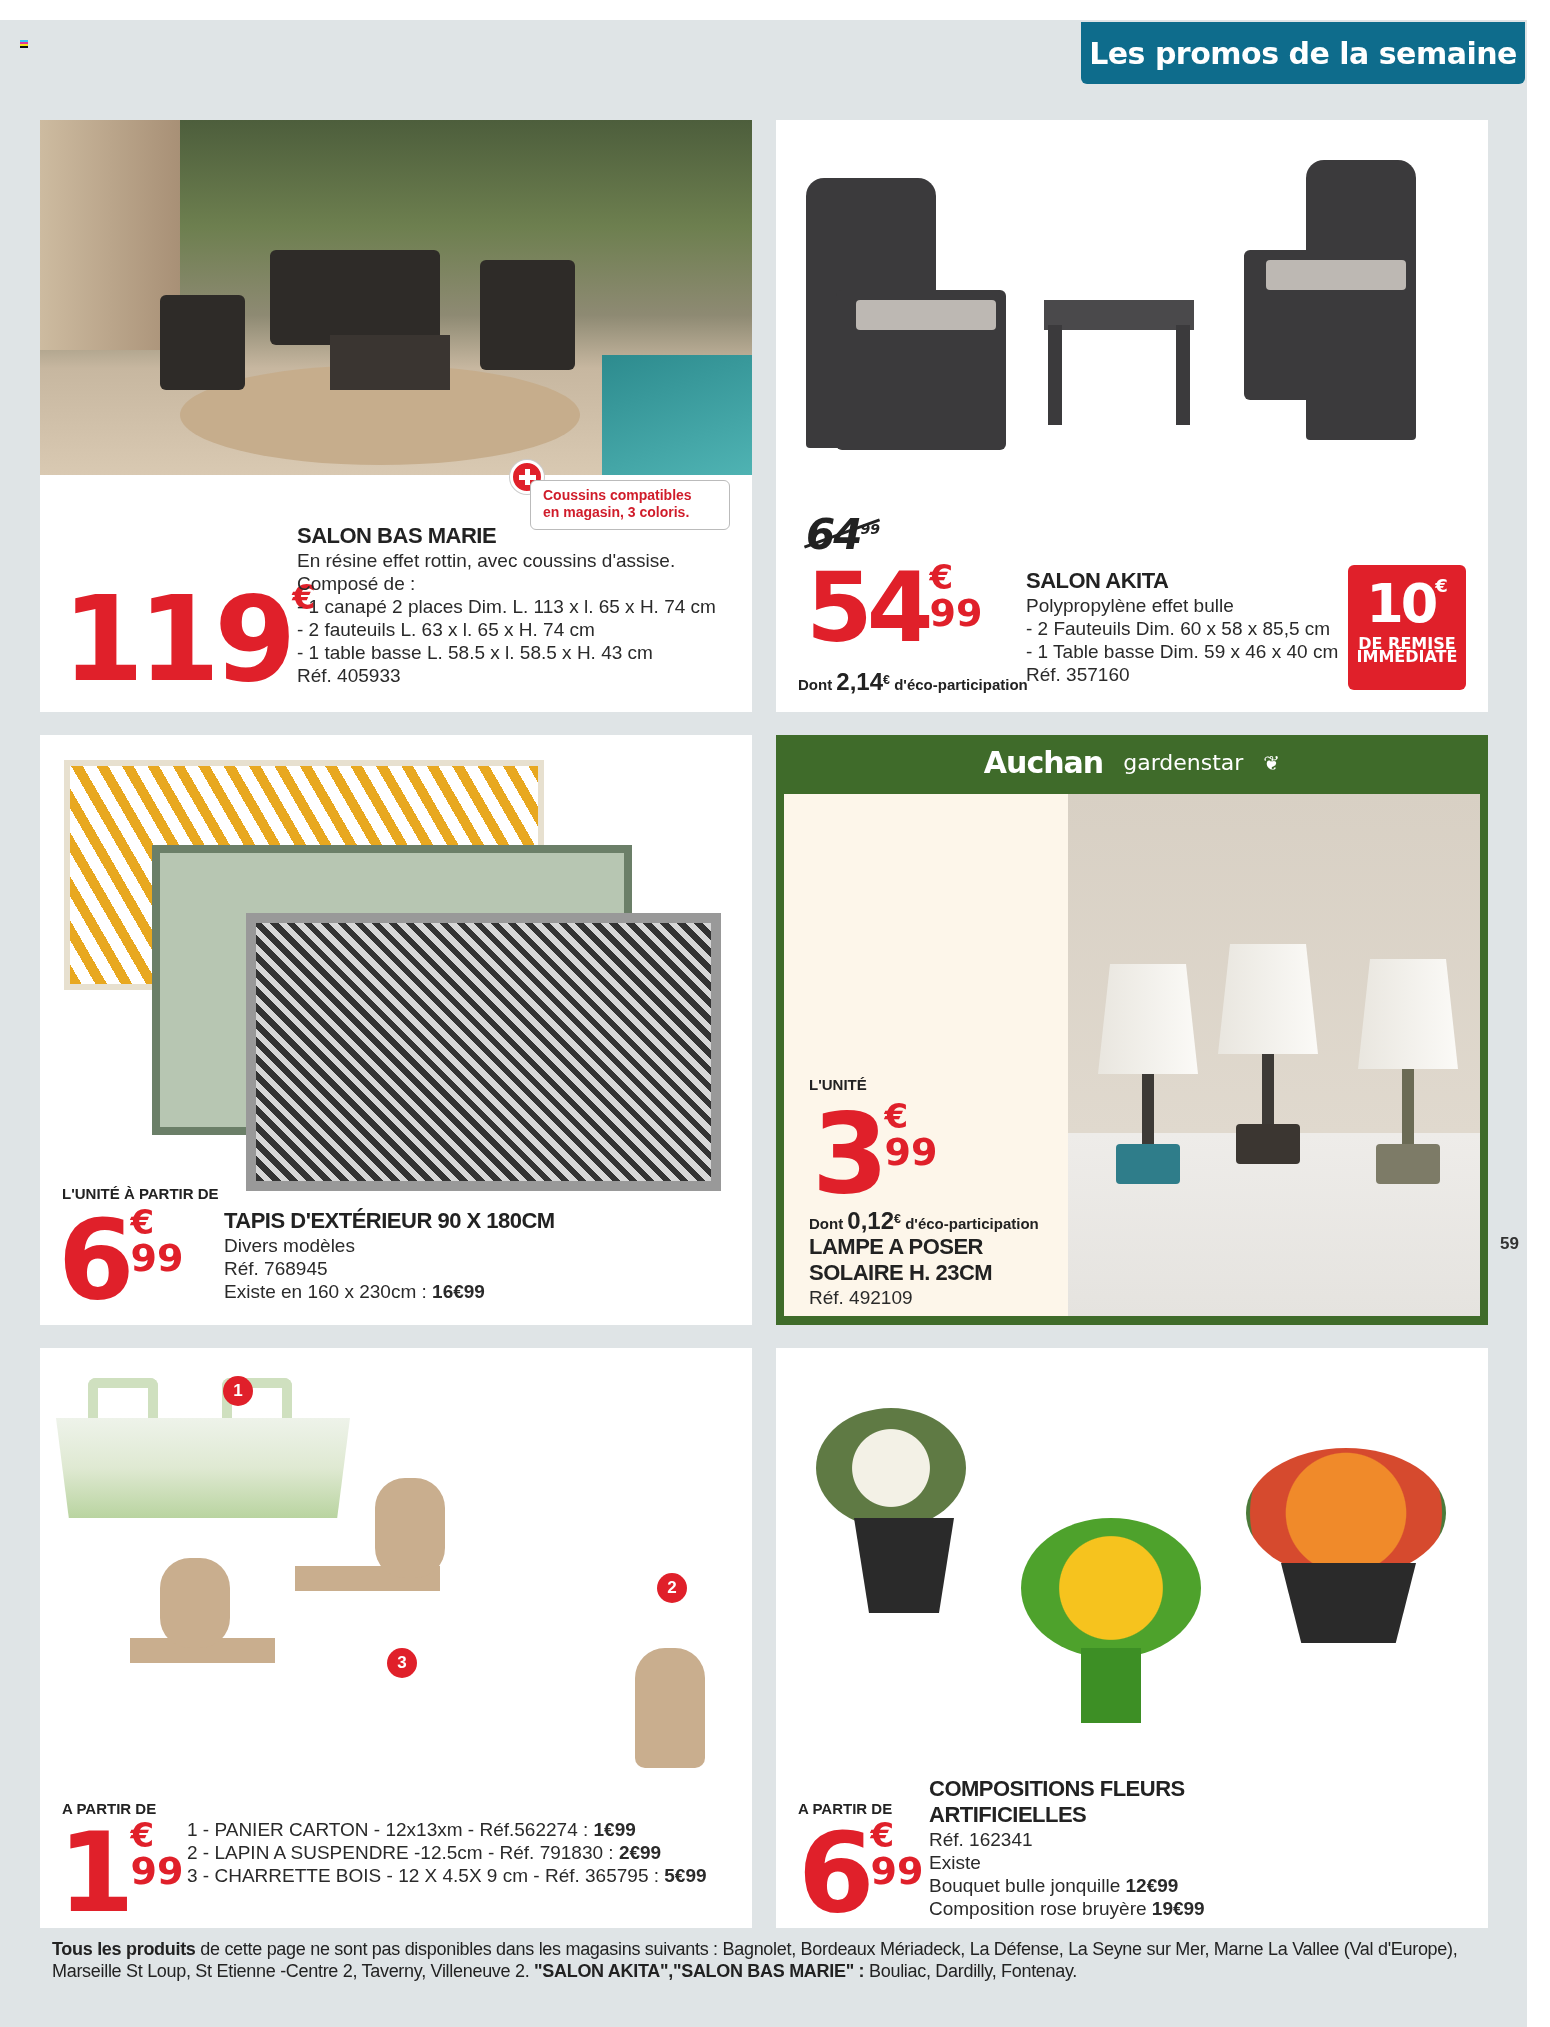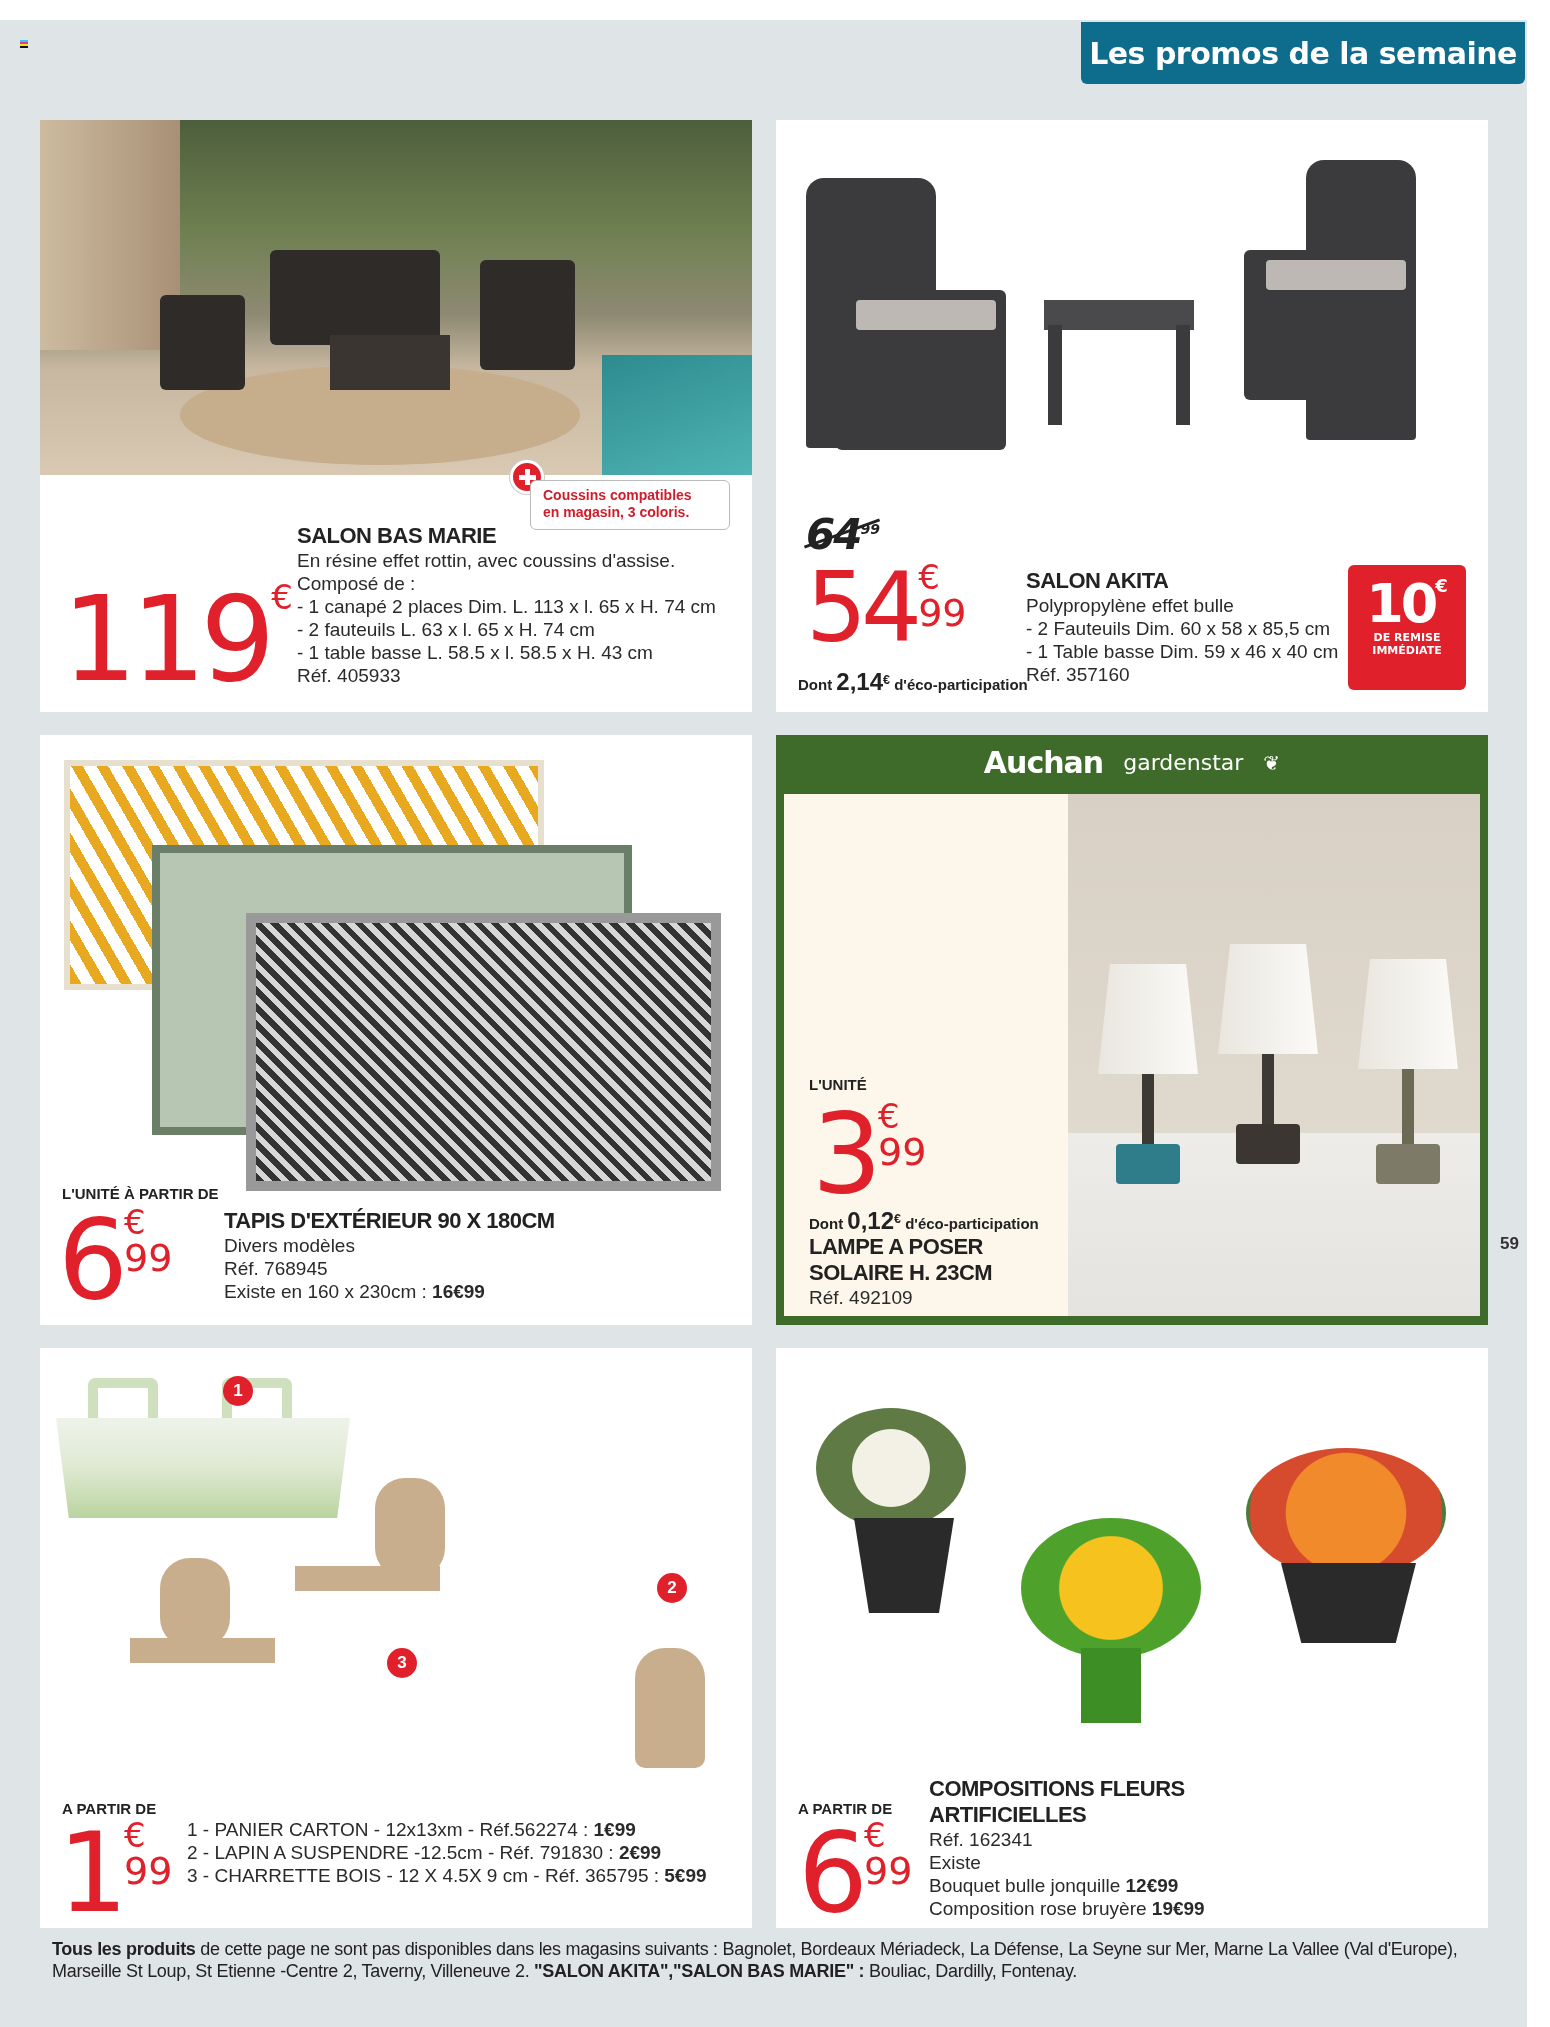--- a/index.html
+++ b/index.html
@@ -12,21 +12,21 @@
 
     .header-banner { position: absolute; left: 1081px; top: 22px; width: 444px; height: 62px; background: #0e6c8c; border-radius: 0 0 6px 6px; color: #fff; font-weight: bold; font-size: 30px; display: flex; align-items: center; justify-content: center; font-family: "DejaVu Sans", sans-serif; letter-spacing: -0.5px; }
 
     .card { position: absolute; background: #fff; overflow: hidden; }
     .c1 { left: 40px; top: 120px; width: 712px; height: 592px; }
     .c2 { left: 776px; top: 120px; width: 712px; height: 592px; }
     .c3 { left: 40px; top: 735px; width: 712px; height: 590px; }
     .c4 { left: 776px; top: 735px; width: 712px; height: 590px; background: #3f6b2a; }
     .c5 { left: 40px; top: 1348px; width: 712px; height: 580px; }
     .c6 { left: 776px; top: 1348px; width: 712px; height: 580px; }
-    .price { position: absolute; font-weight: normal; color: #e0202a; font-family: "DejaVu Sans", sans-serif; line-height: 1; }
+    .price { position: absolute; font-weight: bold; color: #e0202a; font-family: "DejaVu Sans", sans-serif; line-height: 1; }
     .price .big { font-size: 110px; letter-spacing: -6px; display: inline-block; vertical-align: top; }
     .price .side { display: inline-block; vertical-align: top; font-size: 36px; line-height: 1; margin-left: 2px; }
     .price .side .eur { display: block; font-size: 34px; }
     .price .side .cents { display: block; font-size: 38px; }
 
     .title { font-weight: bold; font-size: 22px; color: #222; font-family: "Liberation Sans", sans-serif; letter-spacing: -0.5px; }
     .desc { font-size: 19px; color: #2a2a2a; line-height: 23px; }
     .label-small { font-size: 15px; font-weight: bold; color: #222; }
 
     
@@ -48,21 +48,21 @@
 
     
     .chair { position: absolute; background: #3b3a3c; border-radius: 18px 18px 4px 4px; }
     .seat { position: absolute; background: #bdb8b3; border-radius: 4px; }
     .leg { position: absolute; background: #3b3a3c; }
 
     
     .remise { position: absolute; left: 572px; top: 445px; width: 118px; height: 125px; background: #e0202a; border-radius: 6px; color: #fff; text-align: center; font-weight: bold; font-family: "DejaVu Sans", sans-serif; }
     .remise .amt { font-size: 54px; line-height: 1; margin-top: 12px; letter-spacing: -3px; }
     .remise .amt sup { font-size: 18px; vertical-align: top; letter-spacing: 0; }
-    .remise .txt { font-size: 11px; line-height: 13px; }
+    .remise .txt { font-size: 16px; line-height: 13px; margin-top: 6px; }
 
     .old-price { position: absolute; left: 30px; top: 390px; font-size: 42px; font-weight: bold; font-style: italic; color: #222; font-family: "DejaVu Sans", sans-serif; letter-spacing: -2px; }
     .old-price sup { font-size: 14px; letter-spacing: 0; }
     .old-price::after { content: ""; position: absolute; left: -4px; top: 22px; width: 80px; height: 3px; background: #222; transform: rotate(-20deg); }
 
     .eco { font-size: 15px; color: #222; font-weight: bold; }
     .eco b { font-size: 24px; }
     .eco small { font-size: 15px; font-weight: bold; }
 
     

